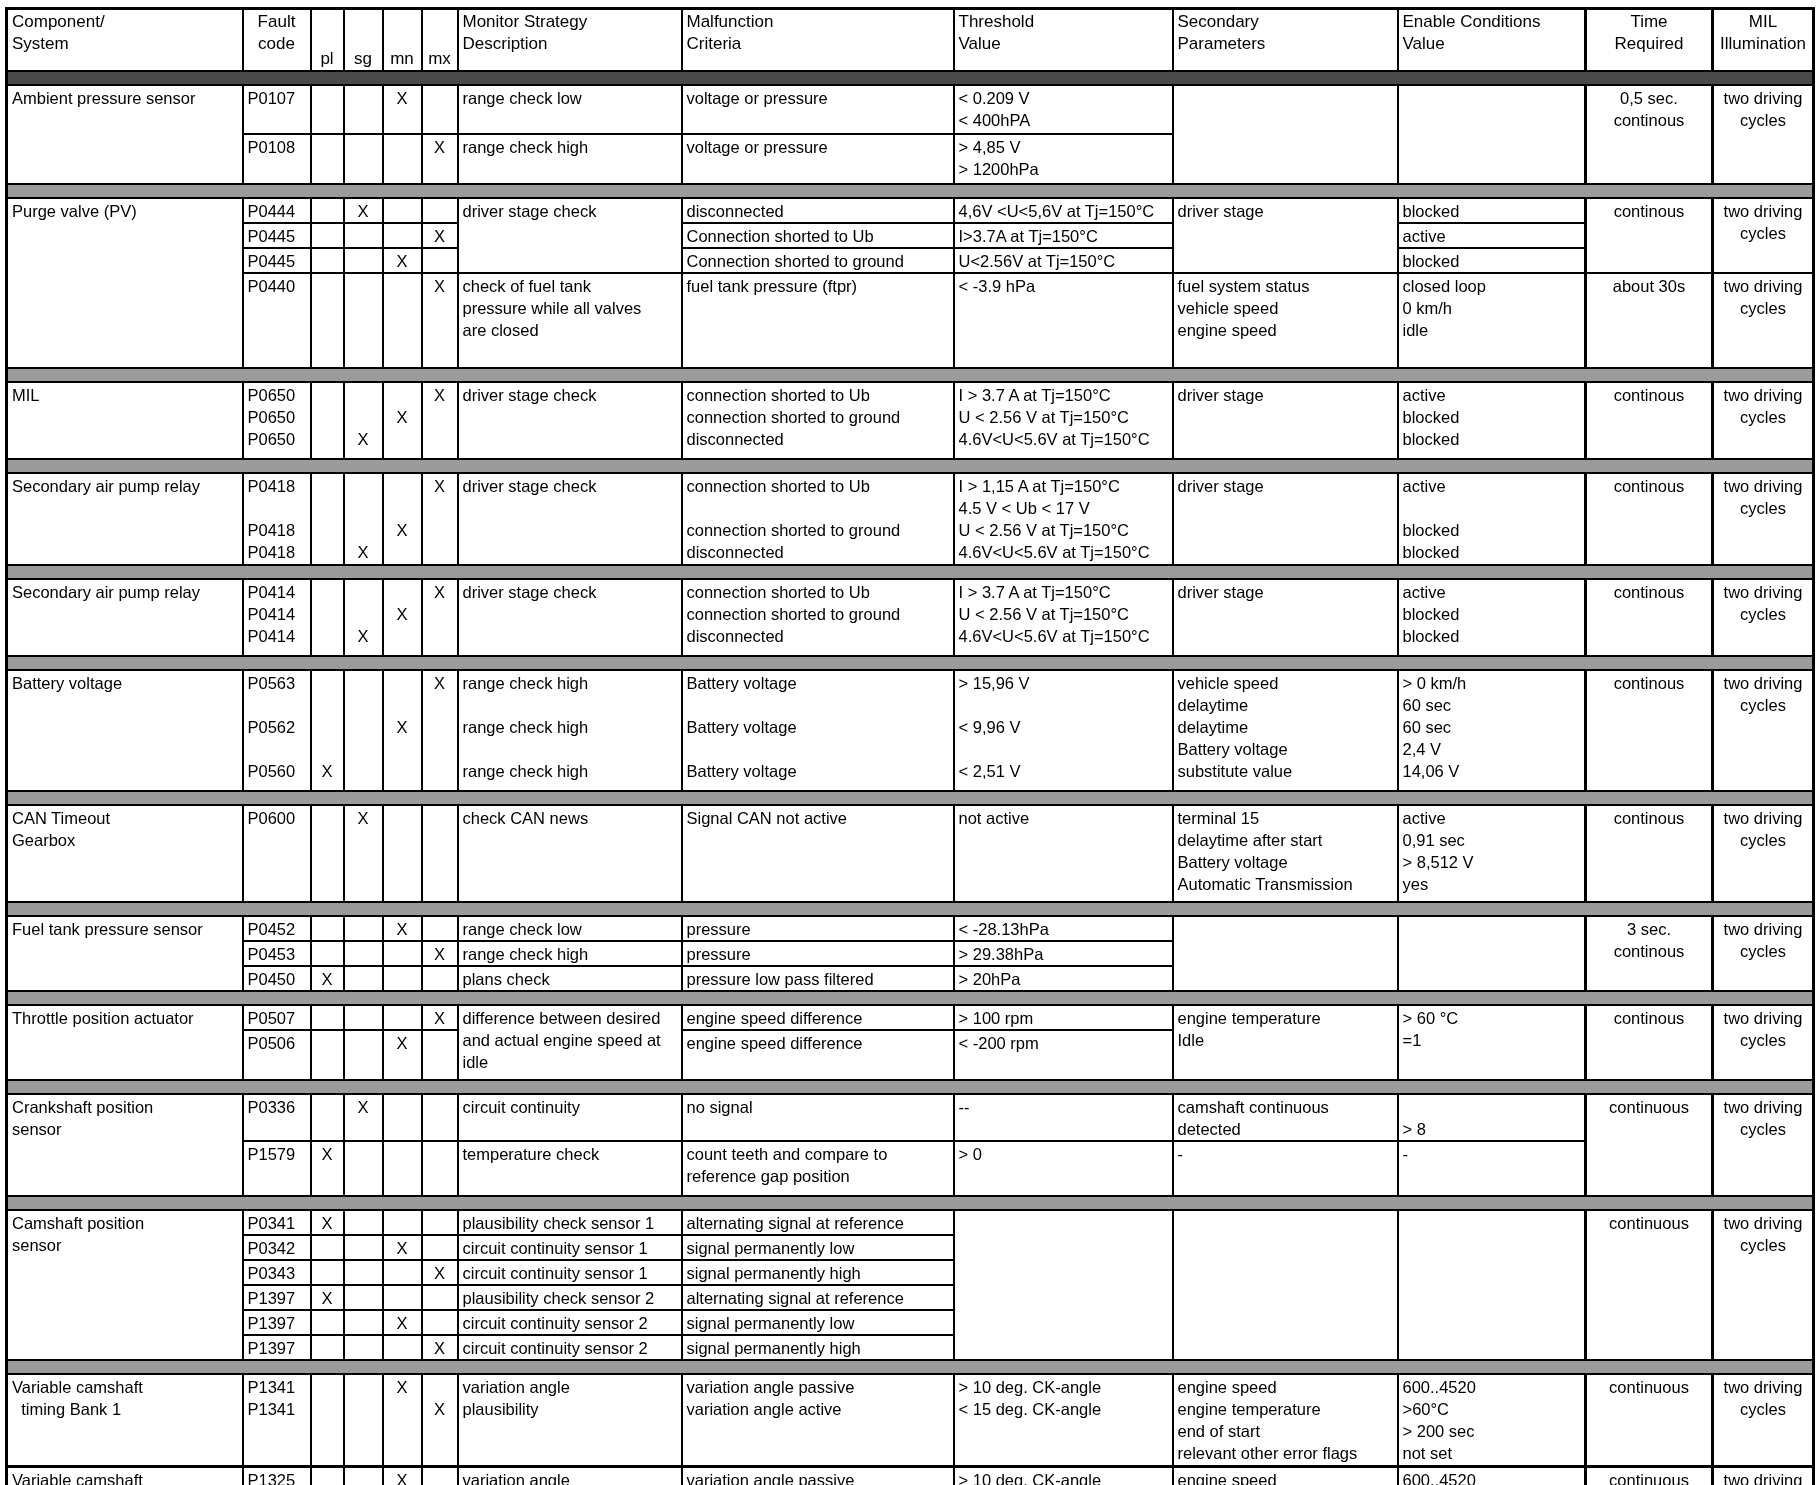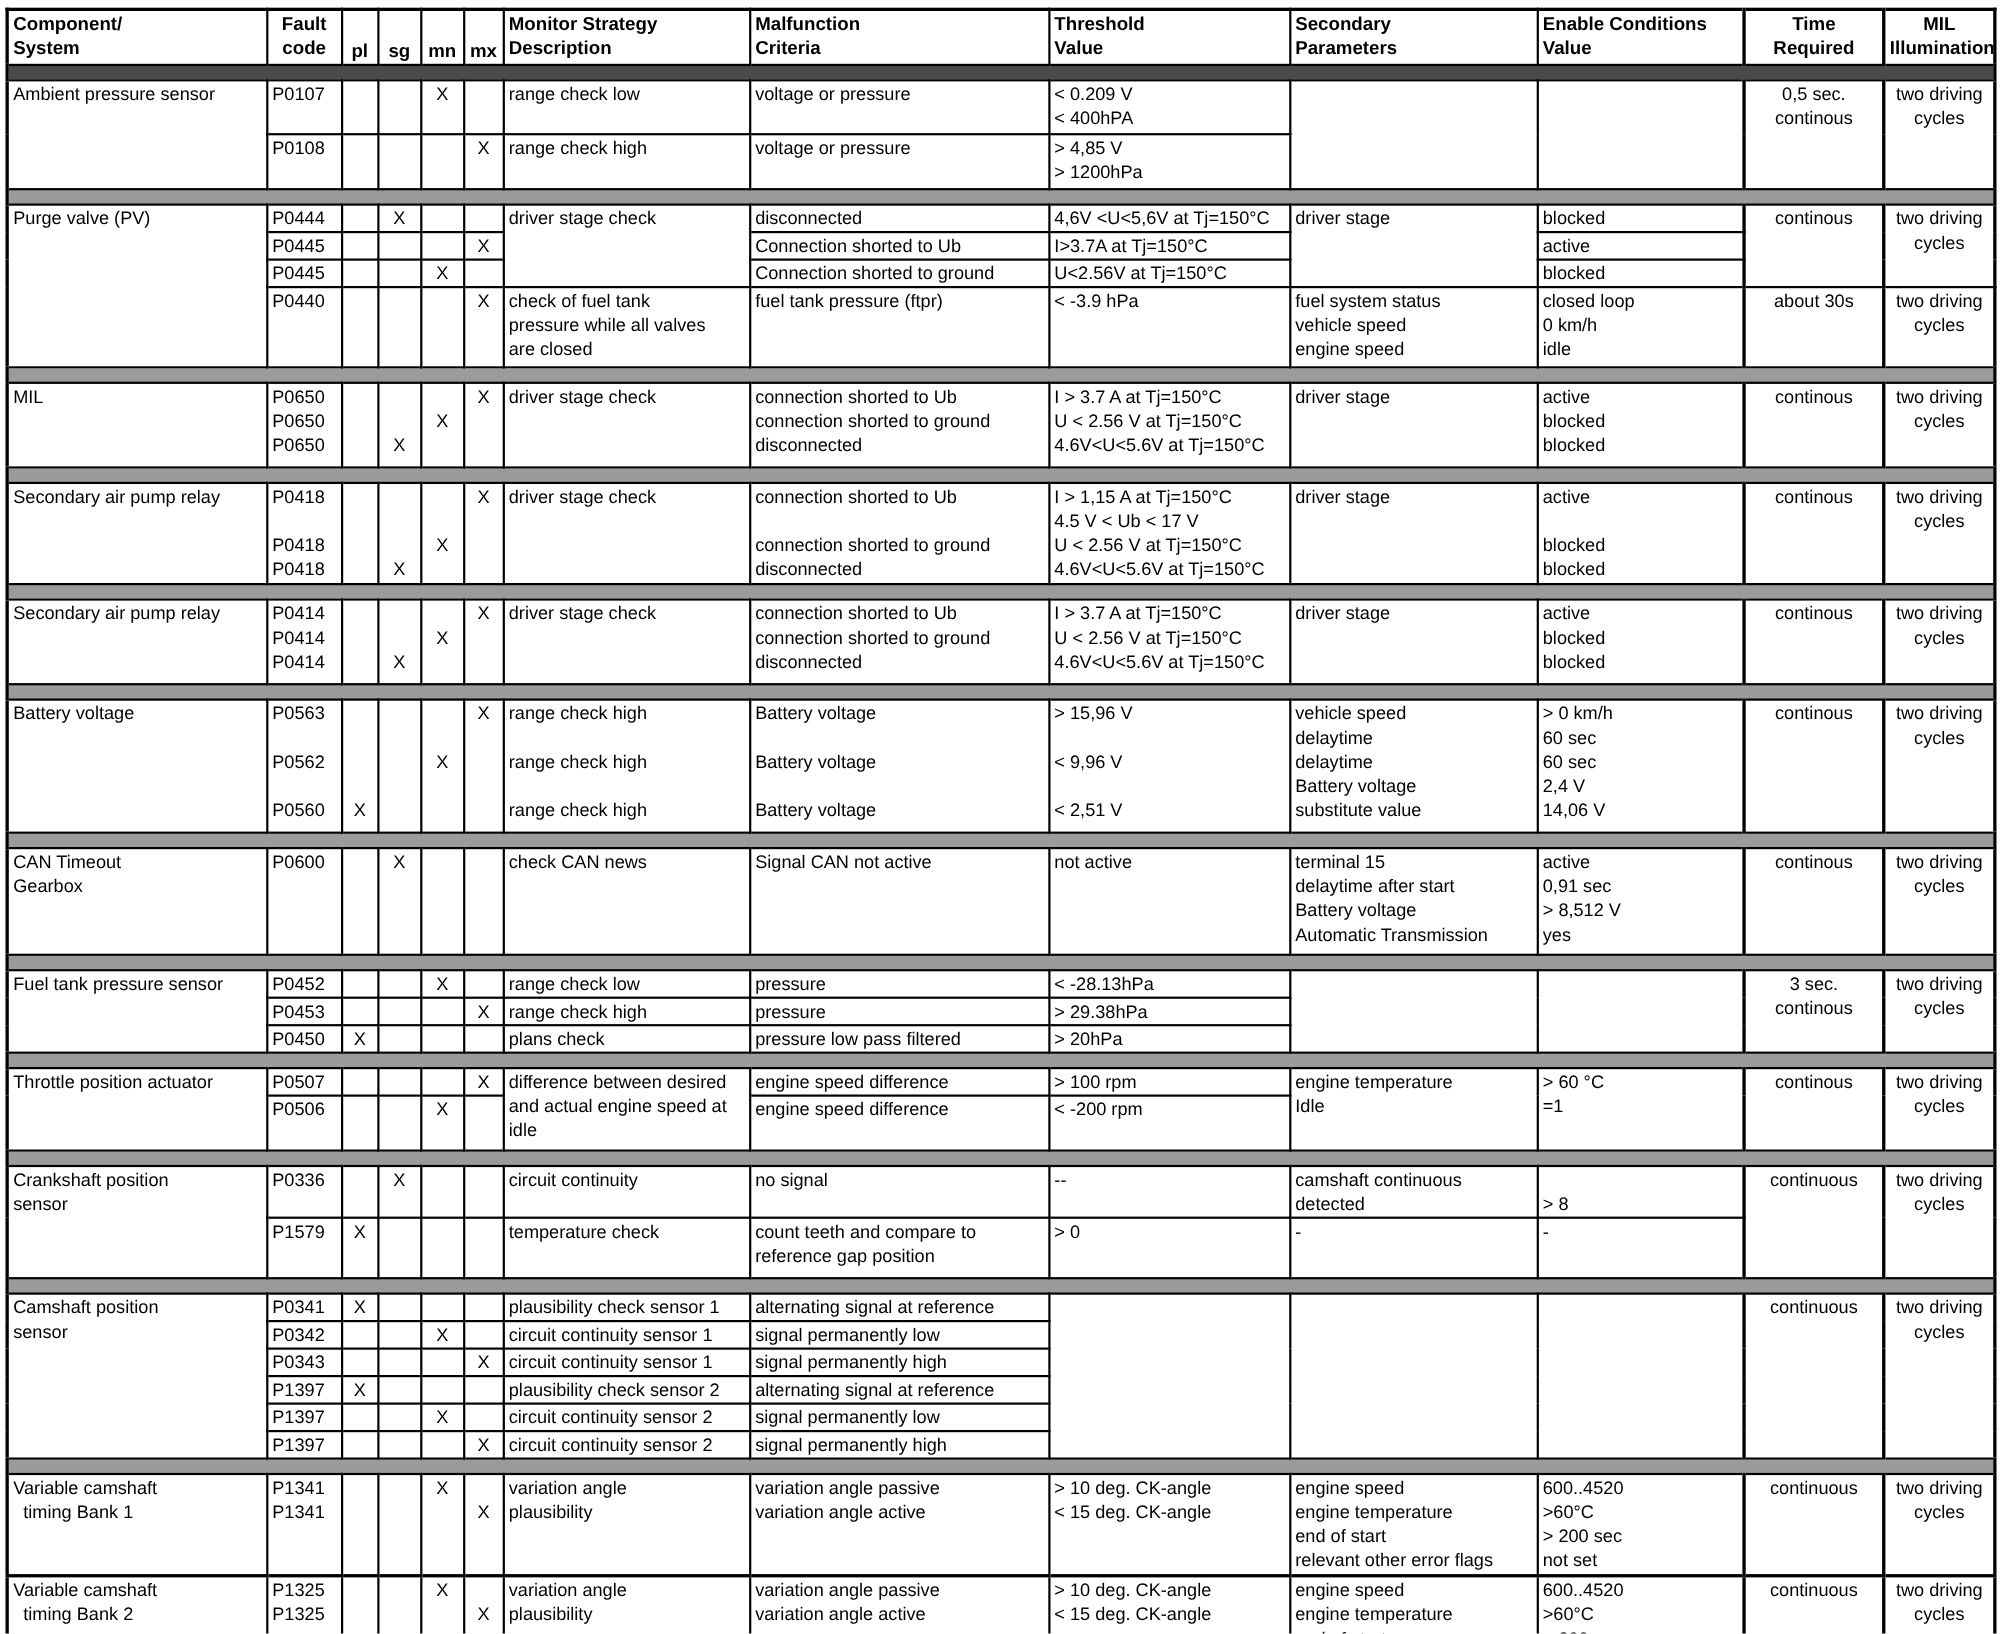--- a/index.html
+++ b/index.html
@@ -32,21 +32,21 @@
         <col style="width: 36px;">
         <col style="width: 224px;">
         <col style="width: 272px;">
         <col style="width: 219px;">
         <col style="width: 225px;">
         <col style="width: 188px;">
         <col style="width: 127px;">
         <col style="width: 101px;">
       </colgroup>
     <tbody>
-        <tr style="height: 50px; font-weight: bold;">
+        <tr style="height: 62px;">
           <td class="hdr">Component/
 System</td>
           <td class="hdr c">Fault
 code</td>
           <td class="hdr c vb">pl</td>
           <td class="hdr c vb">sg</td>
           <td class="hdr c vb">mn</td>
           <td class="hdr c vb">mx</td>
           <td class="hdr">Monitor Strategy
 Description</td>
@@ -127,21 +127,21 @@
         <tr style="height: 22px;">
           <td class="">P0445</td>
           <td class="c"></td>
           <td class="c"></td>
           <td class="c">X</td>
           <td class="c"></td>
           <td class="">Connection shorted to ground</td>
           <td class="">U&lt;2.56V at Tj=150°C</td>
           <td class="">blocked</td>
         </tr>
-        <tr style="height: 73px;">
+        <tr style="height: 95px;">
           <td class="">P0440</td>
           <td class="c"></td>
           <td class="c"></td>
           <td class="c"></td>
           <td class="c">X</td>
           <td class="">check of fuel tank
 pressure while all valves
 are closed</td>
           <td class="">fuel tank pressure (ftpr)</td>
           <td class="">&lt; -3.9 hPa</td>

